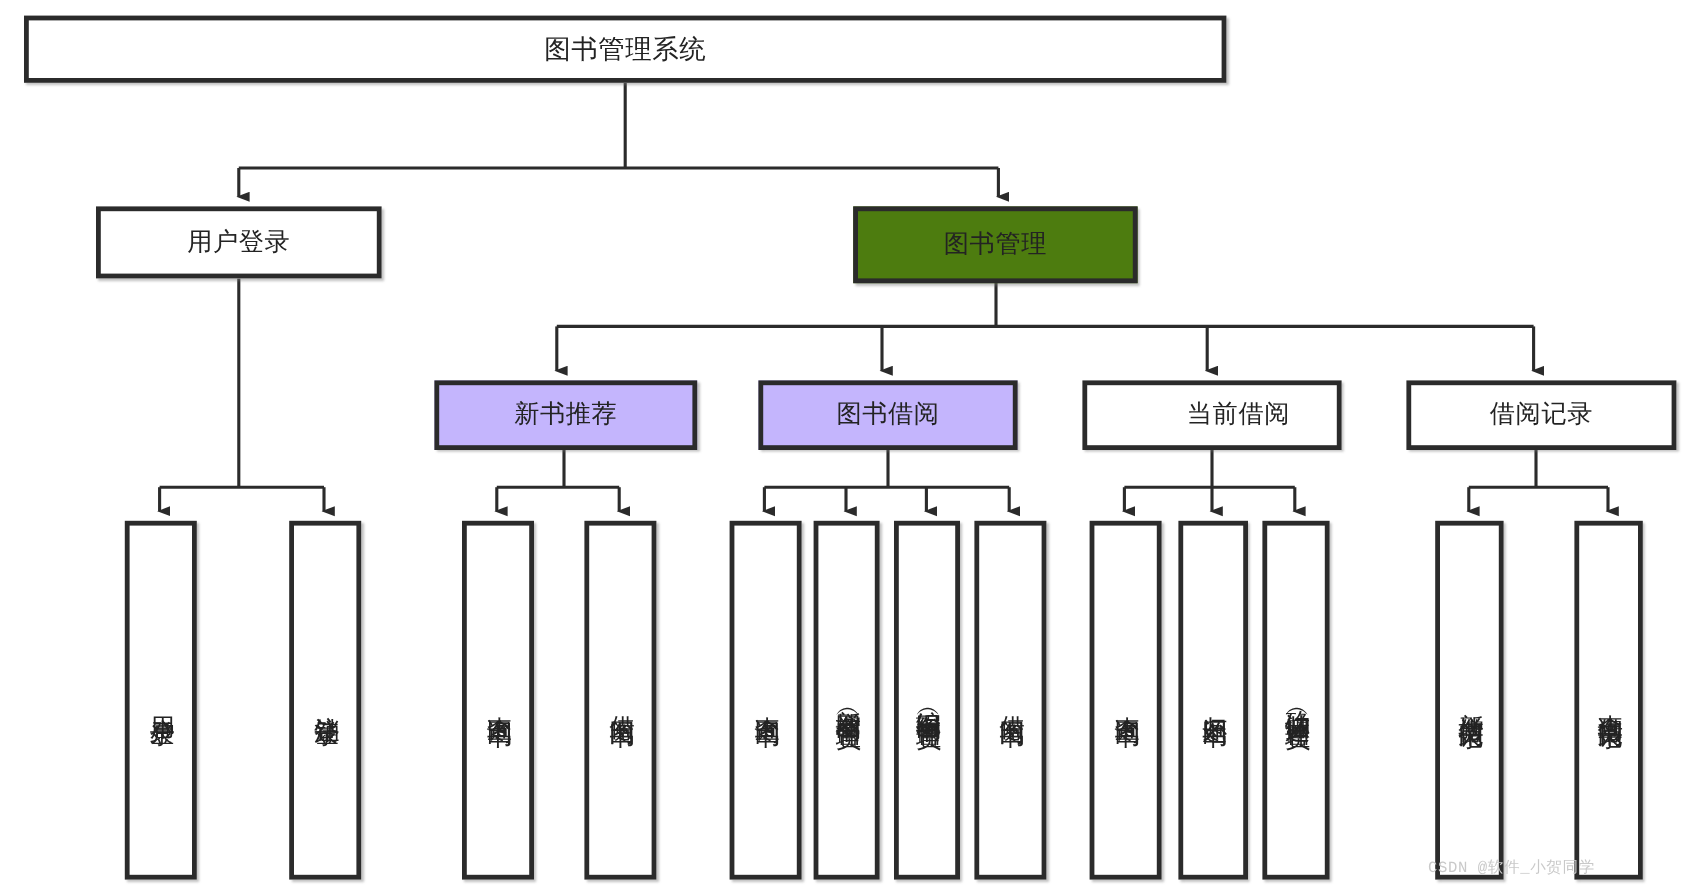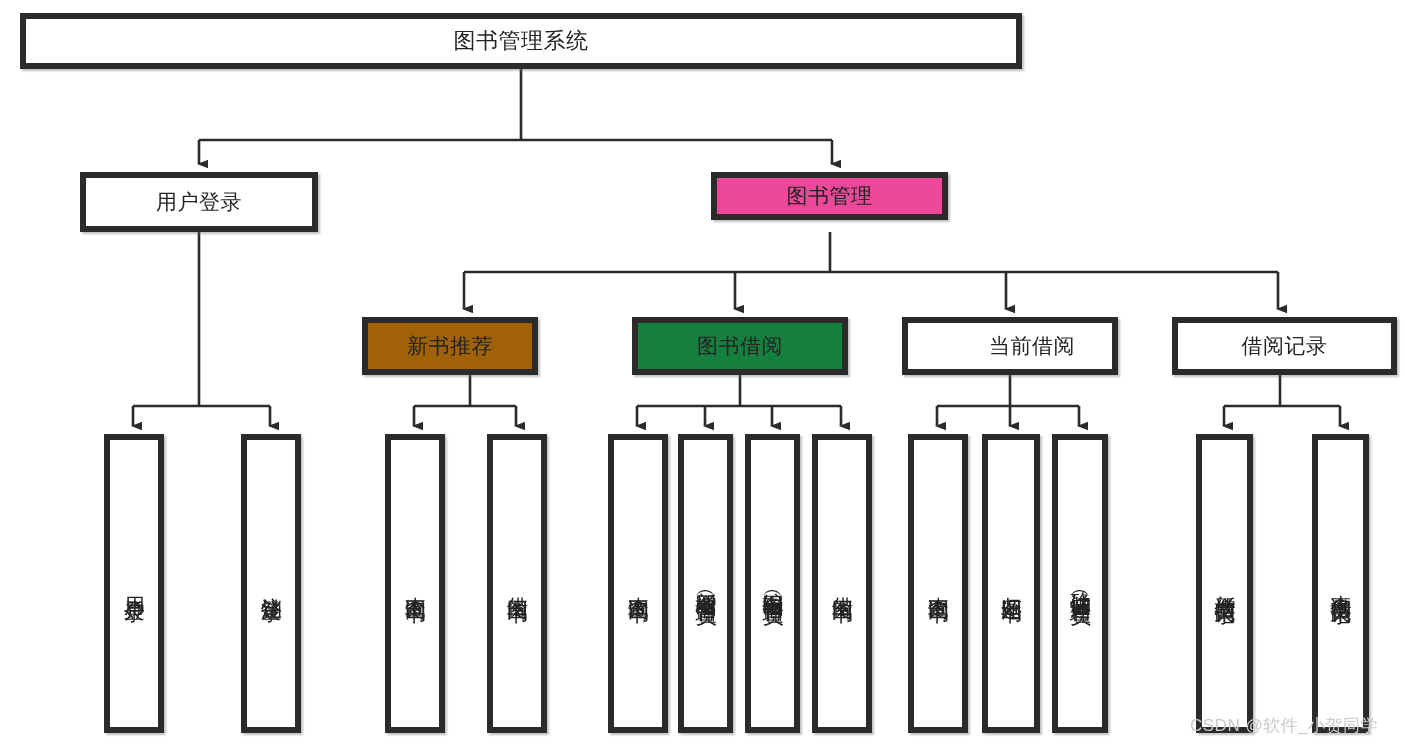--- a/index.html
+++ b/index.html
@@ -23,21 +23,21 @@
     left: 0;
     top: 0;
     width: 1405px;
     height: 747px;
     pointer-events: none;
   }
   .node {
     position: absolute;
     box-sizing: border-box;
     background: #ffffff;
-    border: 6px solid #22c55e;
+    border: 4px solid #22c55e;
     box-shadow: 2px 2px 2px rgba(120,120,120,0.45);
     display: flex;
     align-items: center;
     justify-content: center;
     z-index: 2;
   }
   .node .label {
     color: #232323;
     line-height: 1.18;
     text-align: center;
@@ -56,25 +56,25 @@
     writing-mode: vertical-rl;
     text-orientation: upright;
     font-size: 21px;
     letter-spacing: 2px;
     max-height: 100%;
   }
   .node.root .label { font-size: 22px; }
   .watermark {
     position: absolute;
     color: #c9c9c9;
-    font-size: 17px;
+    font-size: 13px;
     letter-spacing: 0.5px;
     white-space: nowrap;
     z-index: 5;
-    font-family: Liberation Sans, sans-serif;
+    font-family: Liberation Mono, monospace;
   }
 </style>
 </head>
 <body>
 
 <div id="diagram-root" style="background: rgb(255, 255, 255);">
 
   <svg id="edge-layer" viewBox="0 0 1405 747" width="1405" height="747" xmlns="http://www.w3.org/2000/svg">
     <defs>
       <marker id="arrow" markerWidth="10" markerHeight="12" refX="4.2" refY="9" orient="auto" markerUnits="userSpaceOnUse">
@@ -125,28 +125,28 @@
     </g>
   </svg>
 
   <div class="node horiz root" style="left: 20px; top: 13px; width: 1002px; height: 56px; border-color: rgb(43, 43, 43); background: rgb(255, 255, 255);">
     <span class="label" style="color: rgb(35, 35, 35);">图书管理系统</span>
   </div>
 
   <div class="node horiz" style="left: 80px; top: 172px; width: 238px; height: 60px; border-color: rgb(43, 43, 43); background: rgb(255, 255, 255);">
     <span class="label" style="color: rgb(35, 35, 35);">用户登录</span>
   </div>
-  <div class="node horiz" style="left: 711px; top: 172px; width: 237px; height: 48px; border-color: rgb(43, 43, 43); background: #ec4899;">
+  <div class="node horiz" style="left: 711px; top: 172px; width: 237px; height: 64px; border-color: rgb(43, 43, 43); background: #4d7c0f;">
     <span class="label" style="color: rgb(35, 35, 35);">图书管理</span>
   </div>
 
-  <div class="node horiz" style="left: 362px; top: 317px; width: 176px; height: 58px; border-color: rgb(43, 43, 43); background: #a16207;">
+  <div class="node horiz" style="left: 362px; top: 317px; width: 219px; height: 58px; border-color: rgb(43, 43, 43); background: #c4b5fd;">
     <span class="label" style="color: rgb(35, 35, 35);">新书推荐</span>
   </div>
-  <div class="node horiz" style="left: 632px; top: 317px; width: 216px; height: 58px; border-color: rgb(43, 43, 43); background: #15803d;">
+  <div class="node horiz" style="left: 632px; top: 317px; width: 216px; height: 58px; border-color: rgb(43, 43, 43); background: #c4b5fd;">
     <span class="label" style="color: rgb(35, 35, 35);">图书借阅</span>
   </div>
   <div class="node horiz" style="left: 902px; top: 317px; width: 216px; height: 58px; border-color: rgb(43, 43, 43); background: rgb(255, 255, 255);">
     <span class="label" style="color: rgb(35, 35, 35); margin-left: 44px;">当前借阅</span>
   </div>
   <div class="node horiz" style="left: 1172px; top: 317px; width: 225px; height: 58px; border-color: rgb(43, 43, 43); background: rgb(255, 255, 255);">
     <span class="label" style="color: rgb(35, 35, 35);">借阅记录</span>
   </div>
 
   <div class="node vert" style="left: 104px; top: 434px; width: 60px; height: 299px; border-color: rgb(43, 43, 43); background: rgb(255, 255, 255);">

